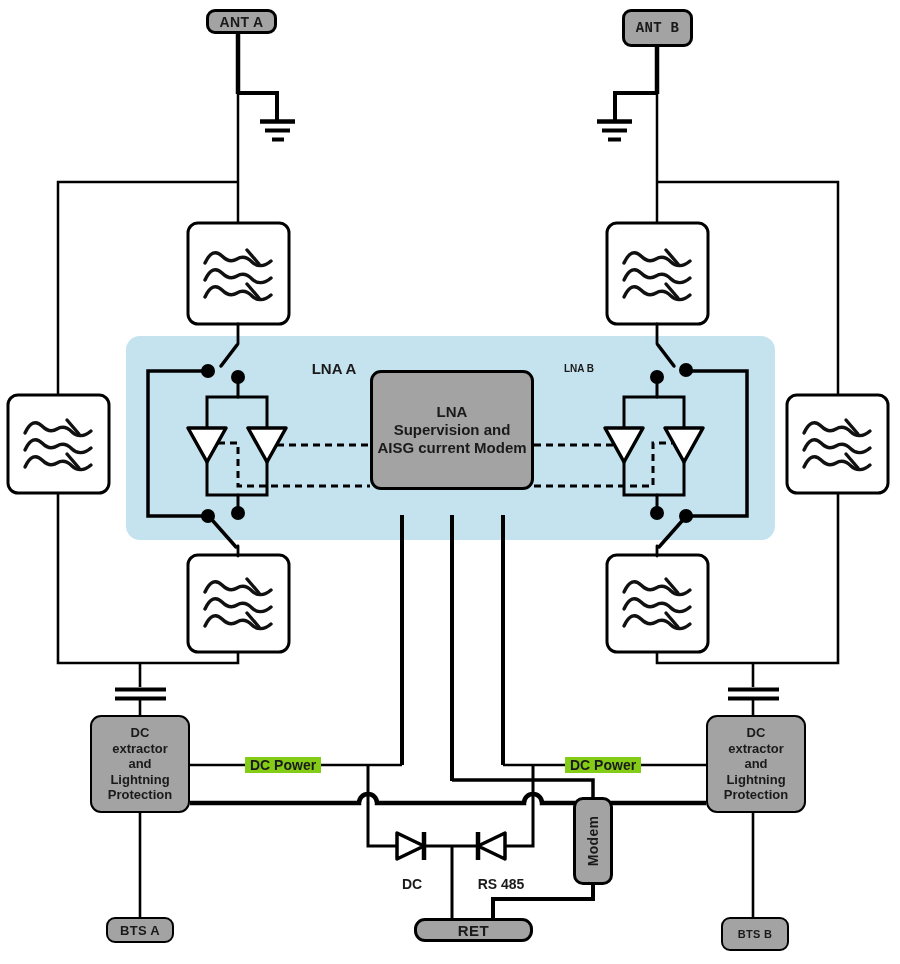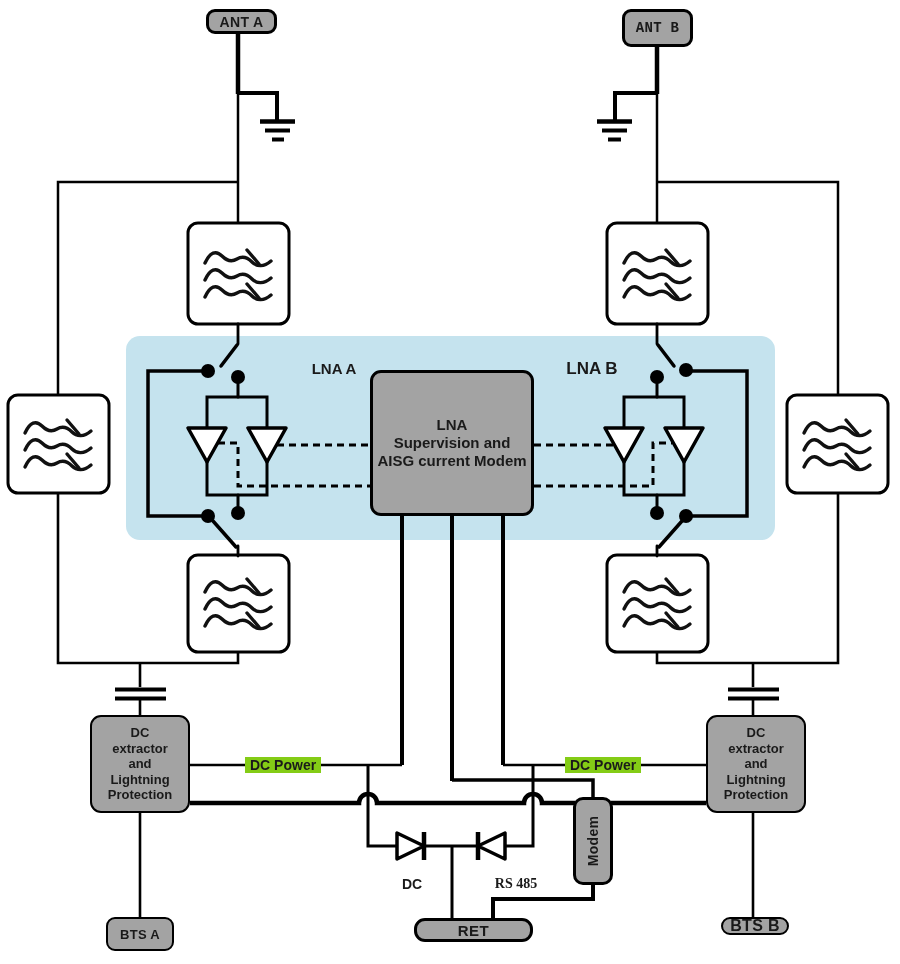--- a/index.html
+++ b/index.html
@@ -208,21 +208,21 @@
   </g>
 </svg>
 
 <div class="box pill" style="left:206px;top:9px;width:71px;height:25px;">
   <span>ANT A</span>
 </div>
 <div class="box pill" style="left:622px;top:9px;width:71px;height:38px;font-family:Liberation Mono, monospace;">
   <span>ANT B</span>
 </div>
 
-<div class="box supervision" style="left:370px;top:370px;width:164px;height:146px;">
+<div class="box supervision" style="left:370px;top:370px;width:164px;height:120px;">
   <div>LNA</div>
   <div>Supervision and</div>
   <div>AISG current Modem</div>
 </div>
 
 <div class="box extractor" style="left:90px;top:715px;width:100px;height:98px;">
   <div>DC</div>
   <div>extractor</div>
   <div>and</div>
   <div>Lightning</div>
@@ -237,29 +237,29 @@
 </div>
 
 <div class="box modem" style="left:573px;top:797px;width:40px;height:88px;">
   <span class="vtext">Modem</span>
 </div>
 
 <div class="box ret" style="left:414px;top:918px;width:119px;height:24px;">
   <span>RET</span>
 </div>
 
-<div class="box pill" style="left:106px;top:917px;width:68px;height:34px;border-width:2.5px;font-size:13px;">
+<div class="box pill" style="left:106px;top:917px;width:68px;height:26px;border-width:2.5px;font-size:13px;">
   <span>BTS A</span>
 </div>
-<div class="box pill" style="left:721px;top:917px;width:68px;height:18px;border-width:2.5px;font-size:16px;">
+<div class="box pill" style="left:721px;top:917px;width:68px;height:34px;border-width:2.5px;font-size:11px;">
   <span>BTS B</span>
 </div>
 
 <div class="wirelabel" style="left:258px;top:361px;width:56px;font-size:15px;margin-left:48px;">LNA A</div>
-<div class="wirelabel" style="left:564px;top:361px;width:56px;font-size:17px;">LNA B</div>
+<div class="wirelabel" style="left:551px;top:361px;width:56px;font-size:10px;">LNA B</div>
 
 <div class="wirelabel masked" style="left:245px;top:757px;">DC Power</div>
 <div class="wirelabel masked" style="left:565px;top:757px;">DC Power</div>
 
 <div class="wirelabel" style="left:392px;top:876px;width:40px;">DC</div>
-<div class="wirelabel" style="left:483px;top:876px;width:66px;font-family:Liberation Serif, serif;">RS 485</div>
+<div class="wirelabel" style="left:468px;top:876px;width:66px;">RS 485</div>
 
 </div>
 
 </body></html>

